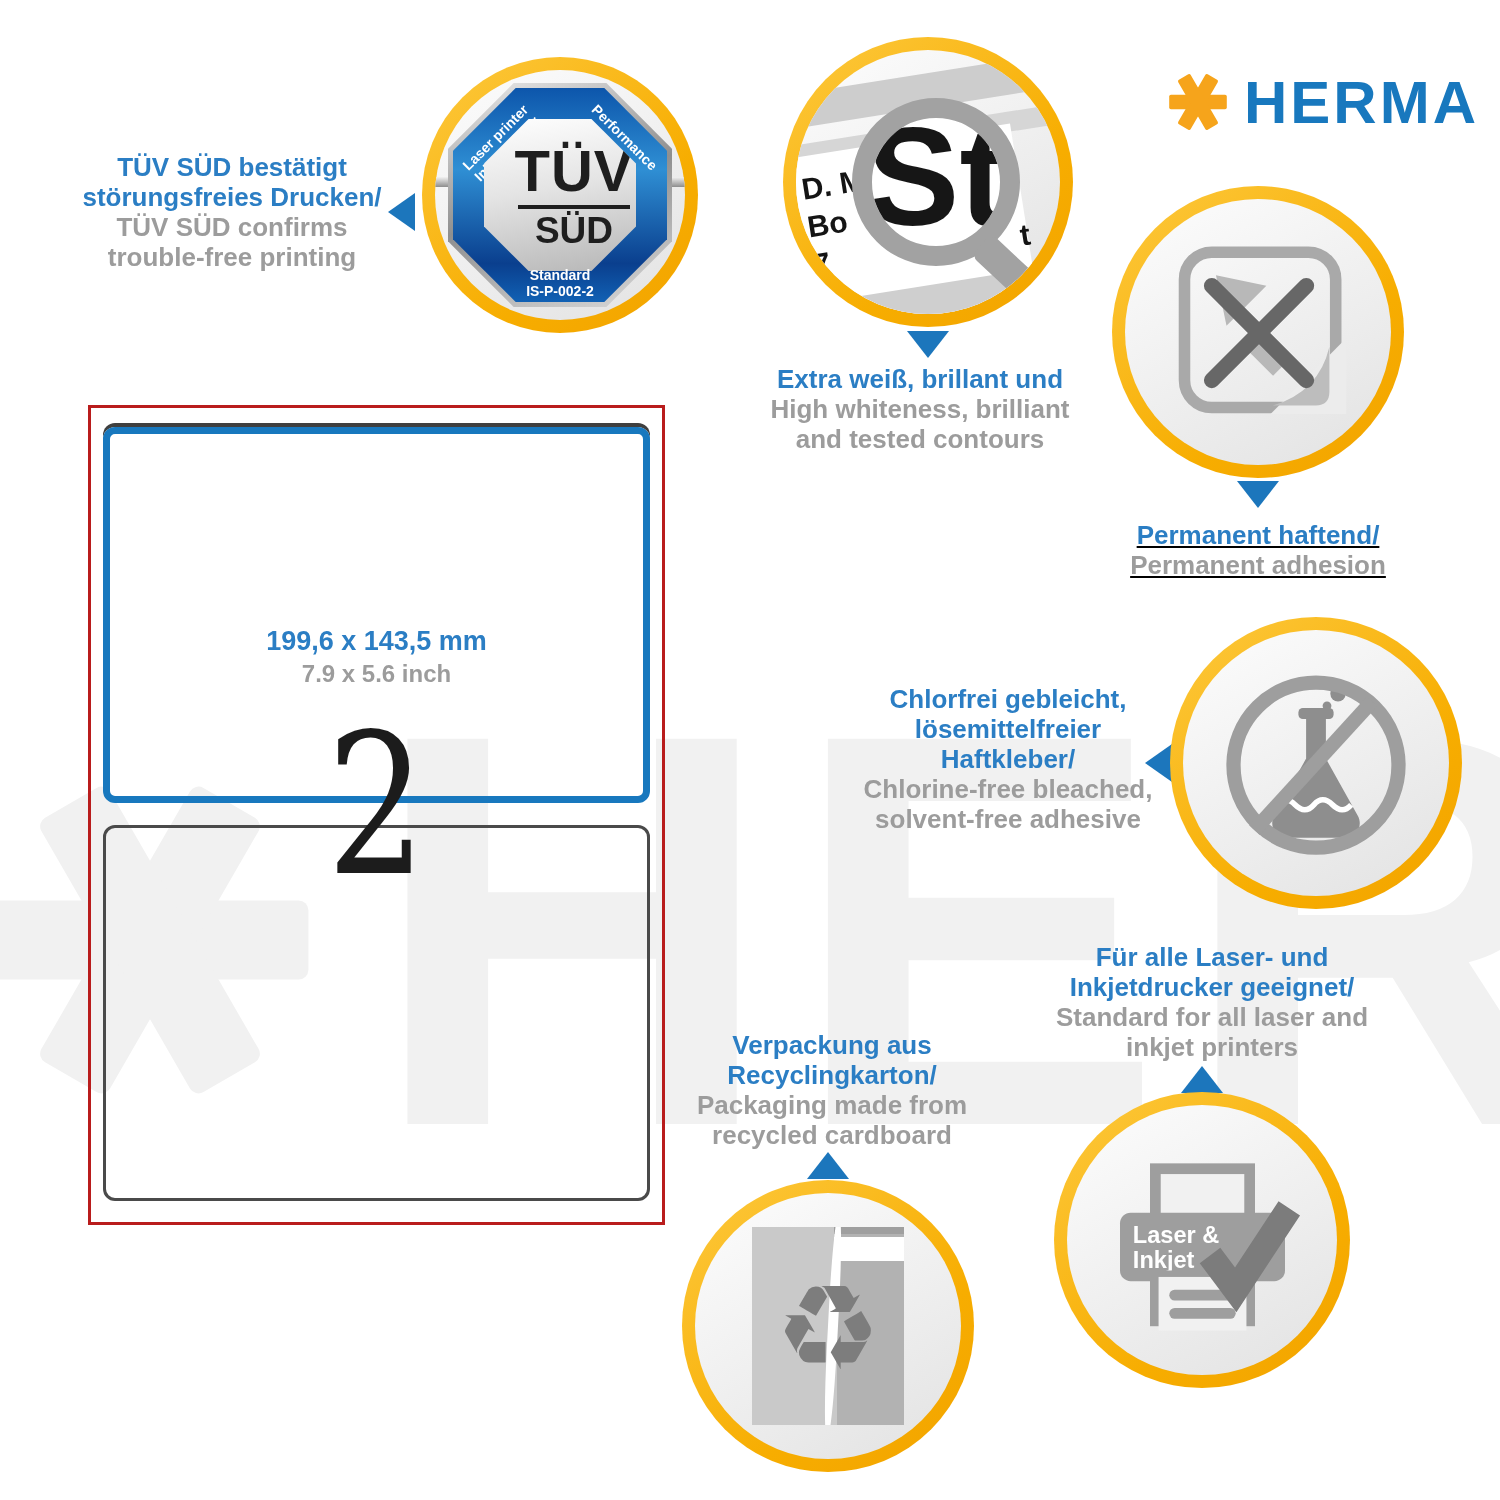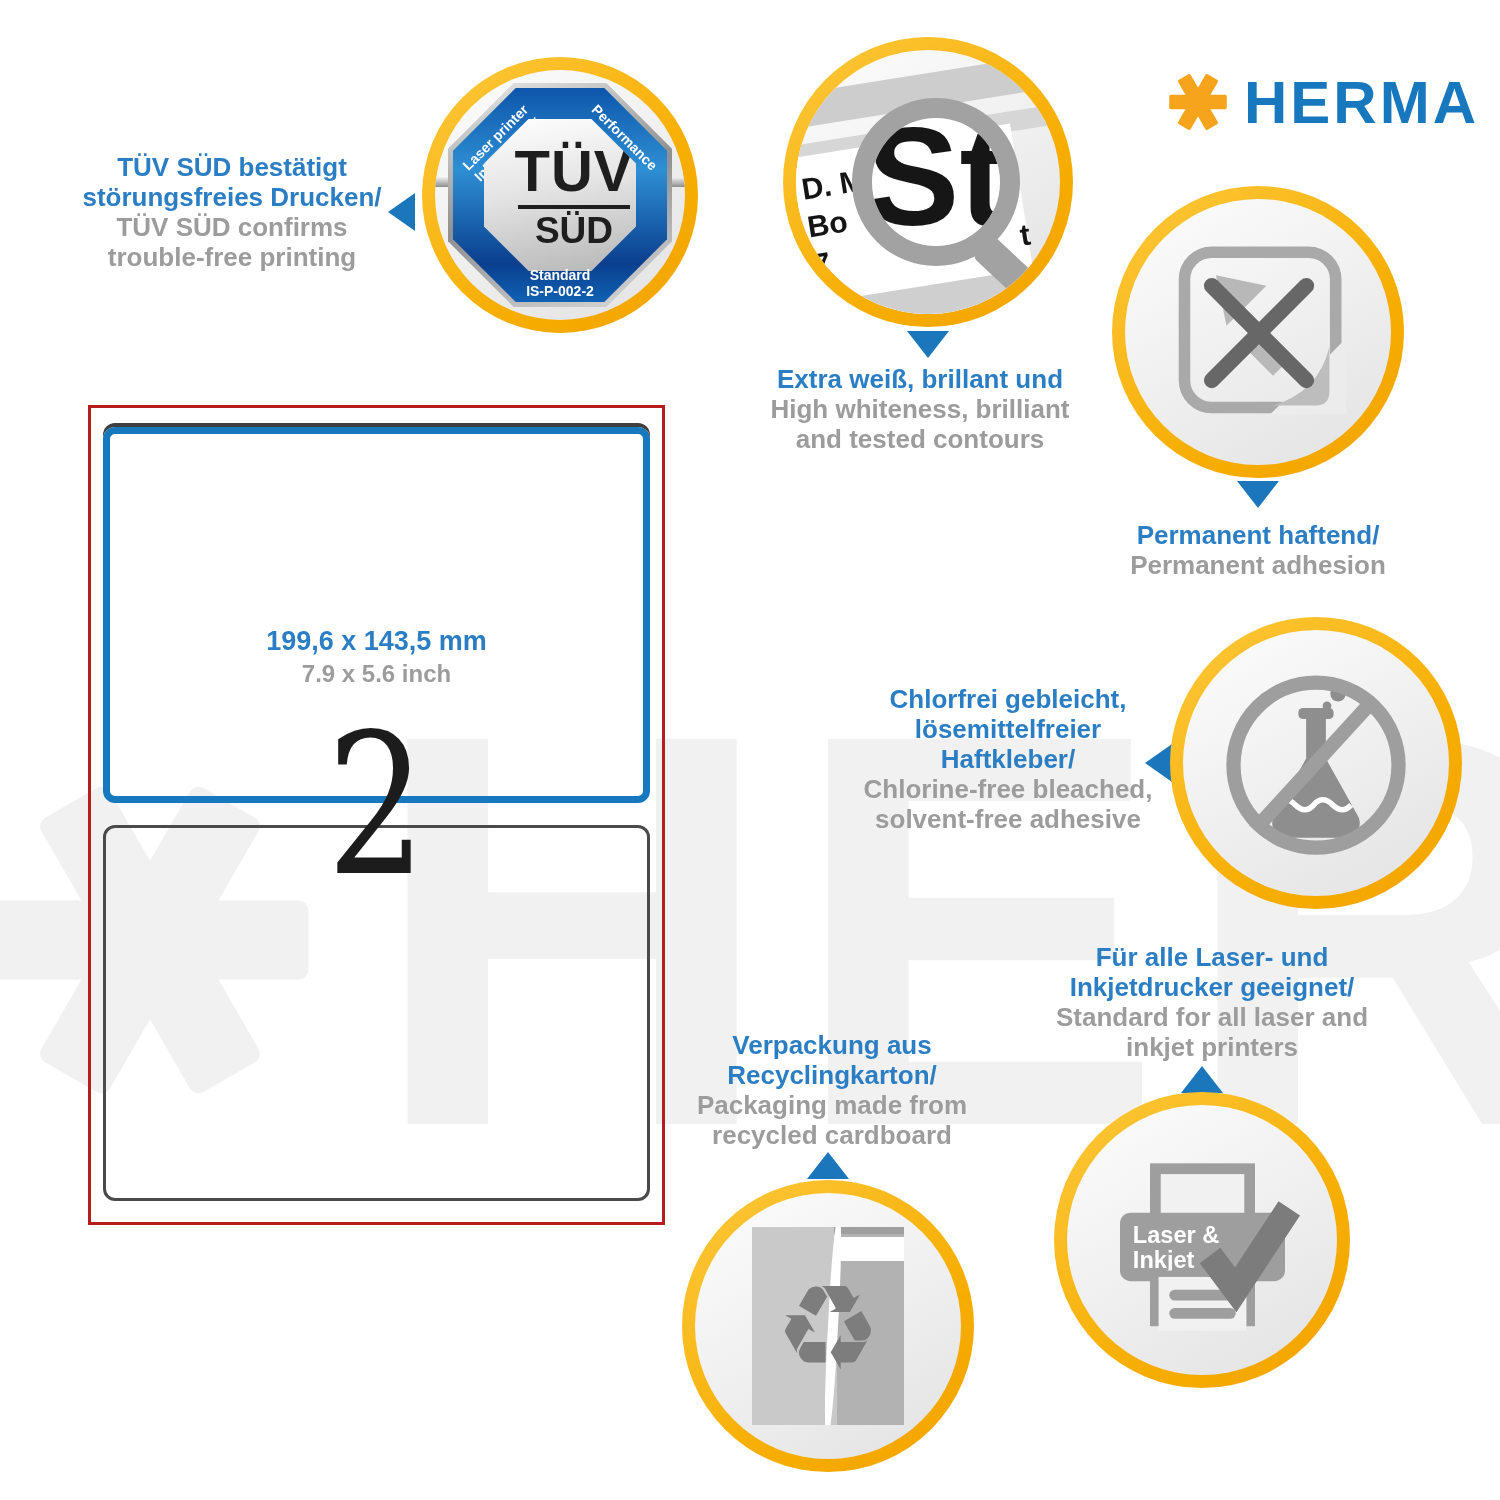--- a/index.html
+++ b/index.html
@@ -47,21 +47,21 @@
   .logo-star { width:60px; height:72px; }
   .logo-text { color:#1878be; font-weight:bold; font-size:60px; letter-spacing:3px; }
 
   
   .callout { position:absolute; text-align:center; font-weight:bold;
              font-size:26px; line-height:30px; }
   .callout .de { display:block; color:#2b7ec4; }
   .callout .en { display:block; color:#9c9c9c; }
   #tuv-text       { left:27px;  top:152px; width:410px; }
   #whiteness-text { left:715px; top:364px; width:410px; }
-  #adhesion-text  { left:1053px;top:520px; width:410px; }
+  #adhesion-text  { left:1053px;top:520px; width:410px;text-decoration:underline; }
   #adhesive-text  { left:828px; top:684px; width:360px; }
   #printers-text  { left:1007px;top:942px; width:410px; }
   #packaging-text { left:627px; top:1030px;width:410px; }
 
   
   .arr { position:absolute; width:0; height:0; }
   .arr-left  { border-top:19px solid transparent; border-bottom:19px solid transparent;
                border-right:27px solid #1c76bc; }
   .arr-down  { border-left:21px solid transparent; border-right:21px solid transparent;
                border-top:27px solid #1c76bc; }

